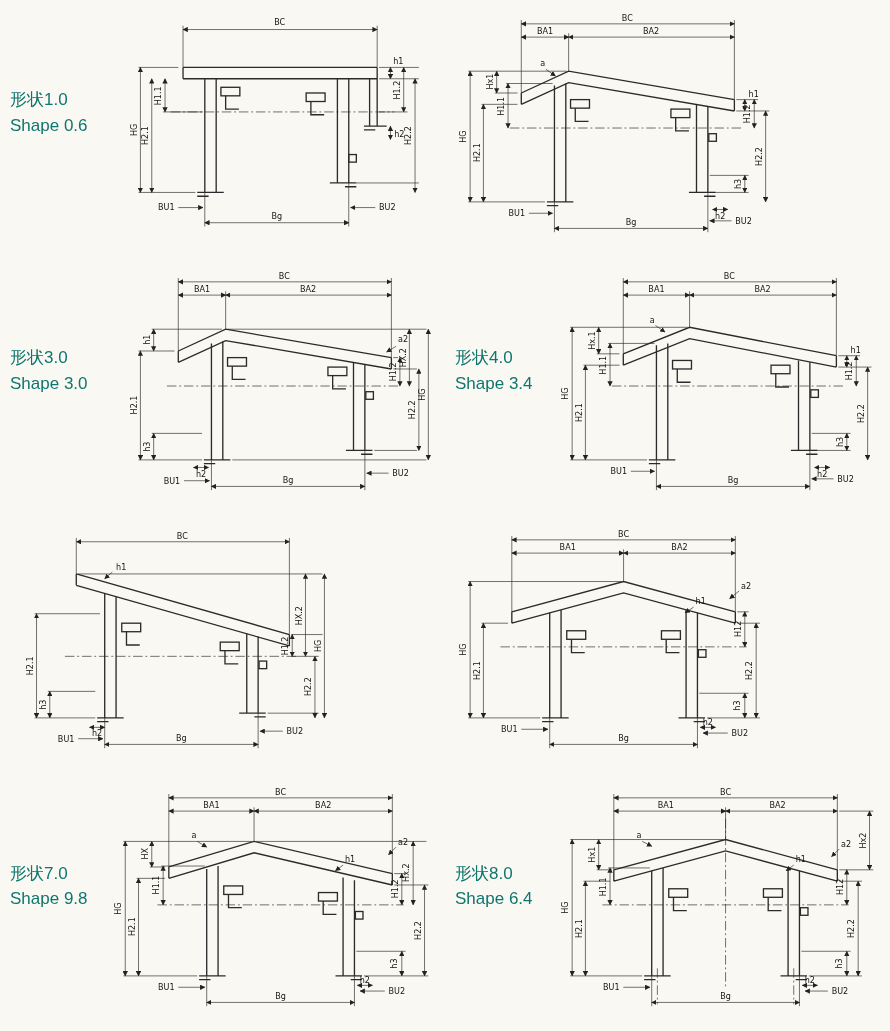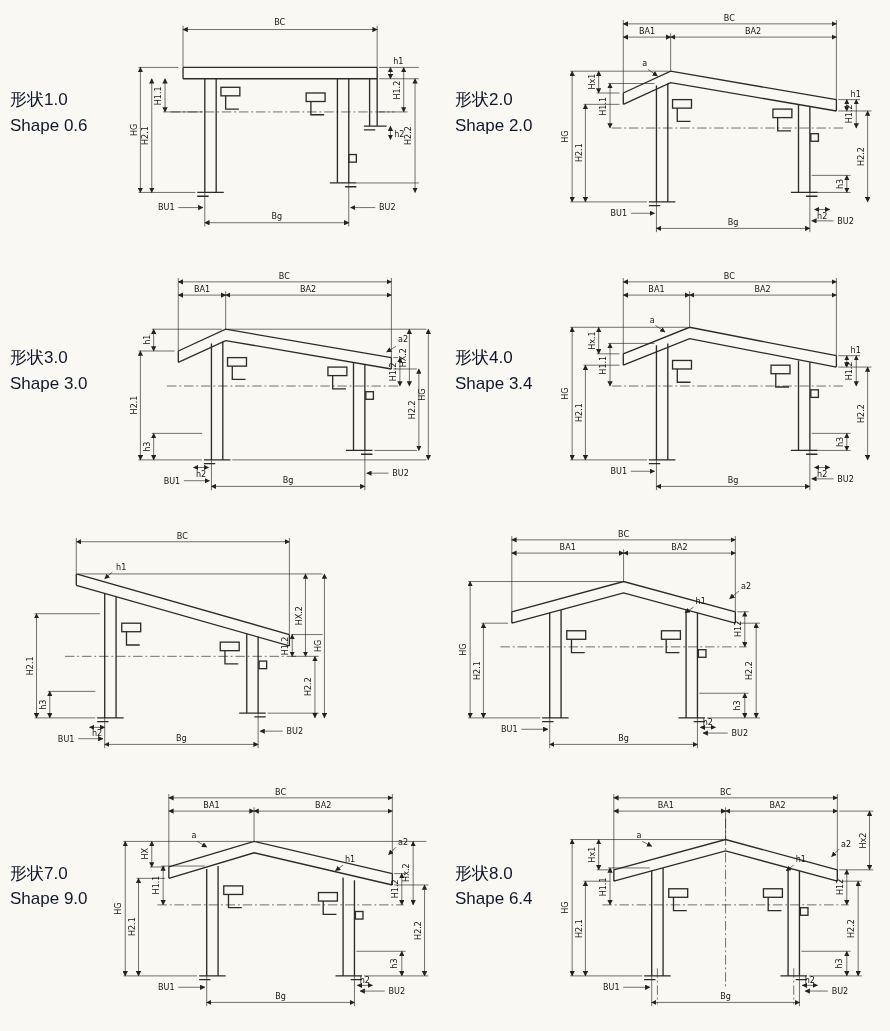--- a/index.html
+++ b/index.html
@@ -1,20 +1,20 @@
 <!DOCTYPE html>
 <html><head>
 <meta charset="utf-8">
 <style>
   *{box-sizing:border-box}
   body{margin:0;background:#e9e8e3;font-family:"Liberation Sans",sans-serif}
   .sheet{width:890px;height:1031px;background:#f9f8f3;margin:0 auto;position:relative;overflow:hidden}
   .grid{display:grid;grid-template-columns:1fr 1fr;grid-template-rows:repeat(4,1fr);height:100%}
   .cell{display:flex;align-items:center;padding:4px 0 4px 10px}
-  .titleblock{width:102px;flex:0 0 102px;color:#0f172a;font-size:17px;line-height:1.5;transform:translateY(-16px)}
+  .titleblock{width:102px;flex:0 0 102px;color:#0f766e;font-size:17px;line-height:1.5;transform:translateY(-16px)}
   .draw{flex:0 0 auto}
   .b{stroke:#2b2b2b;stroke-width:1.4;fill:none}
   .d{stroke:#2b2b2b;stroke-width:0.7;fill:none}
   .c{stroke:#2b2b2b;stroke-width:0.7;fill:none;stroke-dasharray:10 3 2 3}
   .t text{font:8.5px "DejaVu Sans",sans-serif;fill:#141414;text-anchor:middle}
   .t .ts{text-anchor:start}
   .t .te{text-anchor:end}
 </style>
 </head>
 <body>
@@ -75,24 +75,20 @@
       <text x="316" y="130" transform="rotate(-90 316 130)">H2.2</text>
       <text x="298" y="131" class="ts">h2</text>
       <text x="66" y="209" class="te">BU1</text>
       <text x="174" y="218">Bg</text>
       <text x="282" y="209" class="ts">BU2</text>
     </g>
   </svg>
 </div>
 
 <div class="cell">
-  <div class="titleblock">
-    <div>形状2.0</div>
-    <div>Shape 2.0</div>
-  </div>
   <svg class="draw" width="322" height="245" viewBox="0 0 340 245">
     <g class="b">
       <path d="M70,85 L120,62 L295,92 M70,97 L120,74 L295,104 M70,85 V97 M295,92 V104"></path>
       <path d="M105,77 V200 M117,75 V200 M97,200 H125 M97,204 H109"></path>
       <path d="M255,97 V190 M267,99 V190 M247,190 H275 M263,194 H275"></path>
       <rect x="122" y="92" width="20" height="9"></rect>
             <path d="M127,101 V115 H141"></path>
       <rect x="228" y="102" width="20" height="9"></rect>
             <path d="M233,111 V125 H247"></path>
       <rect x="268" y="128" width="8" height="8"></rect>
@@ -355,21 +351,21 @@
       <text x="178" y="224">Bg</text>
       <text x="267" y="207">h2</text>
       <text x="292" y="219" class="ts">BU2</text>
     </g>
   </svg>
 </div>
 
 <div class="cell">
   <div class="titleblock">
     <div>形状7.0</div>
-    <div>Shape 9.0</div>
+    <div>Shape 9.8</div>
   </div>
   <svg class="draw" width="322" height="245" viewBox="0 0 340 245">
     <g class="b">
       <path d="M60,85 L150,58 L296,92 M60,97 L150,70 L296,104 M60,85 V97 M296,92 V104"></path>
       <path d="M100,87 V200 M112,84 V200 M92,200 H120 M92,204 H104"></path>
       <path d="M244,96 V200 M256,99 V200 M236,200 H264 M252,204 H264"></path>
       <rect x="118" y="105" width="20" height="9"></rect>
             <path d="M123,114 V128 H137"></path>
       <rect x="218" y="112" width="20" height="9"></rect>
             <path d="M223,121 V135 H237"></path>

